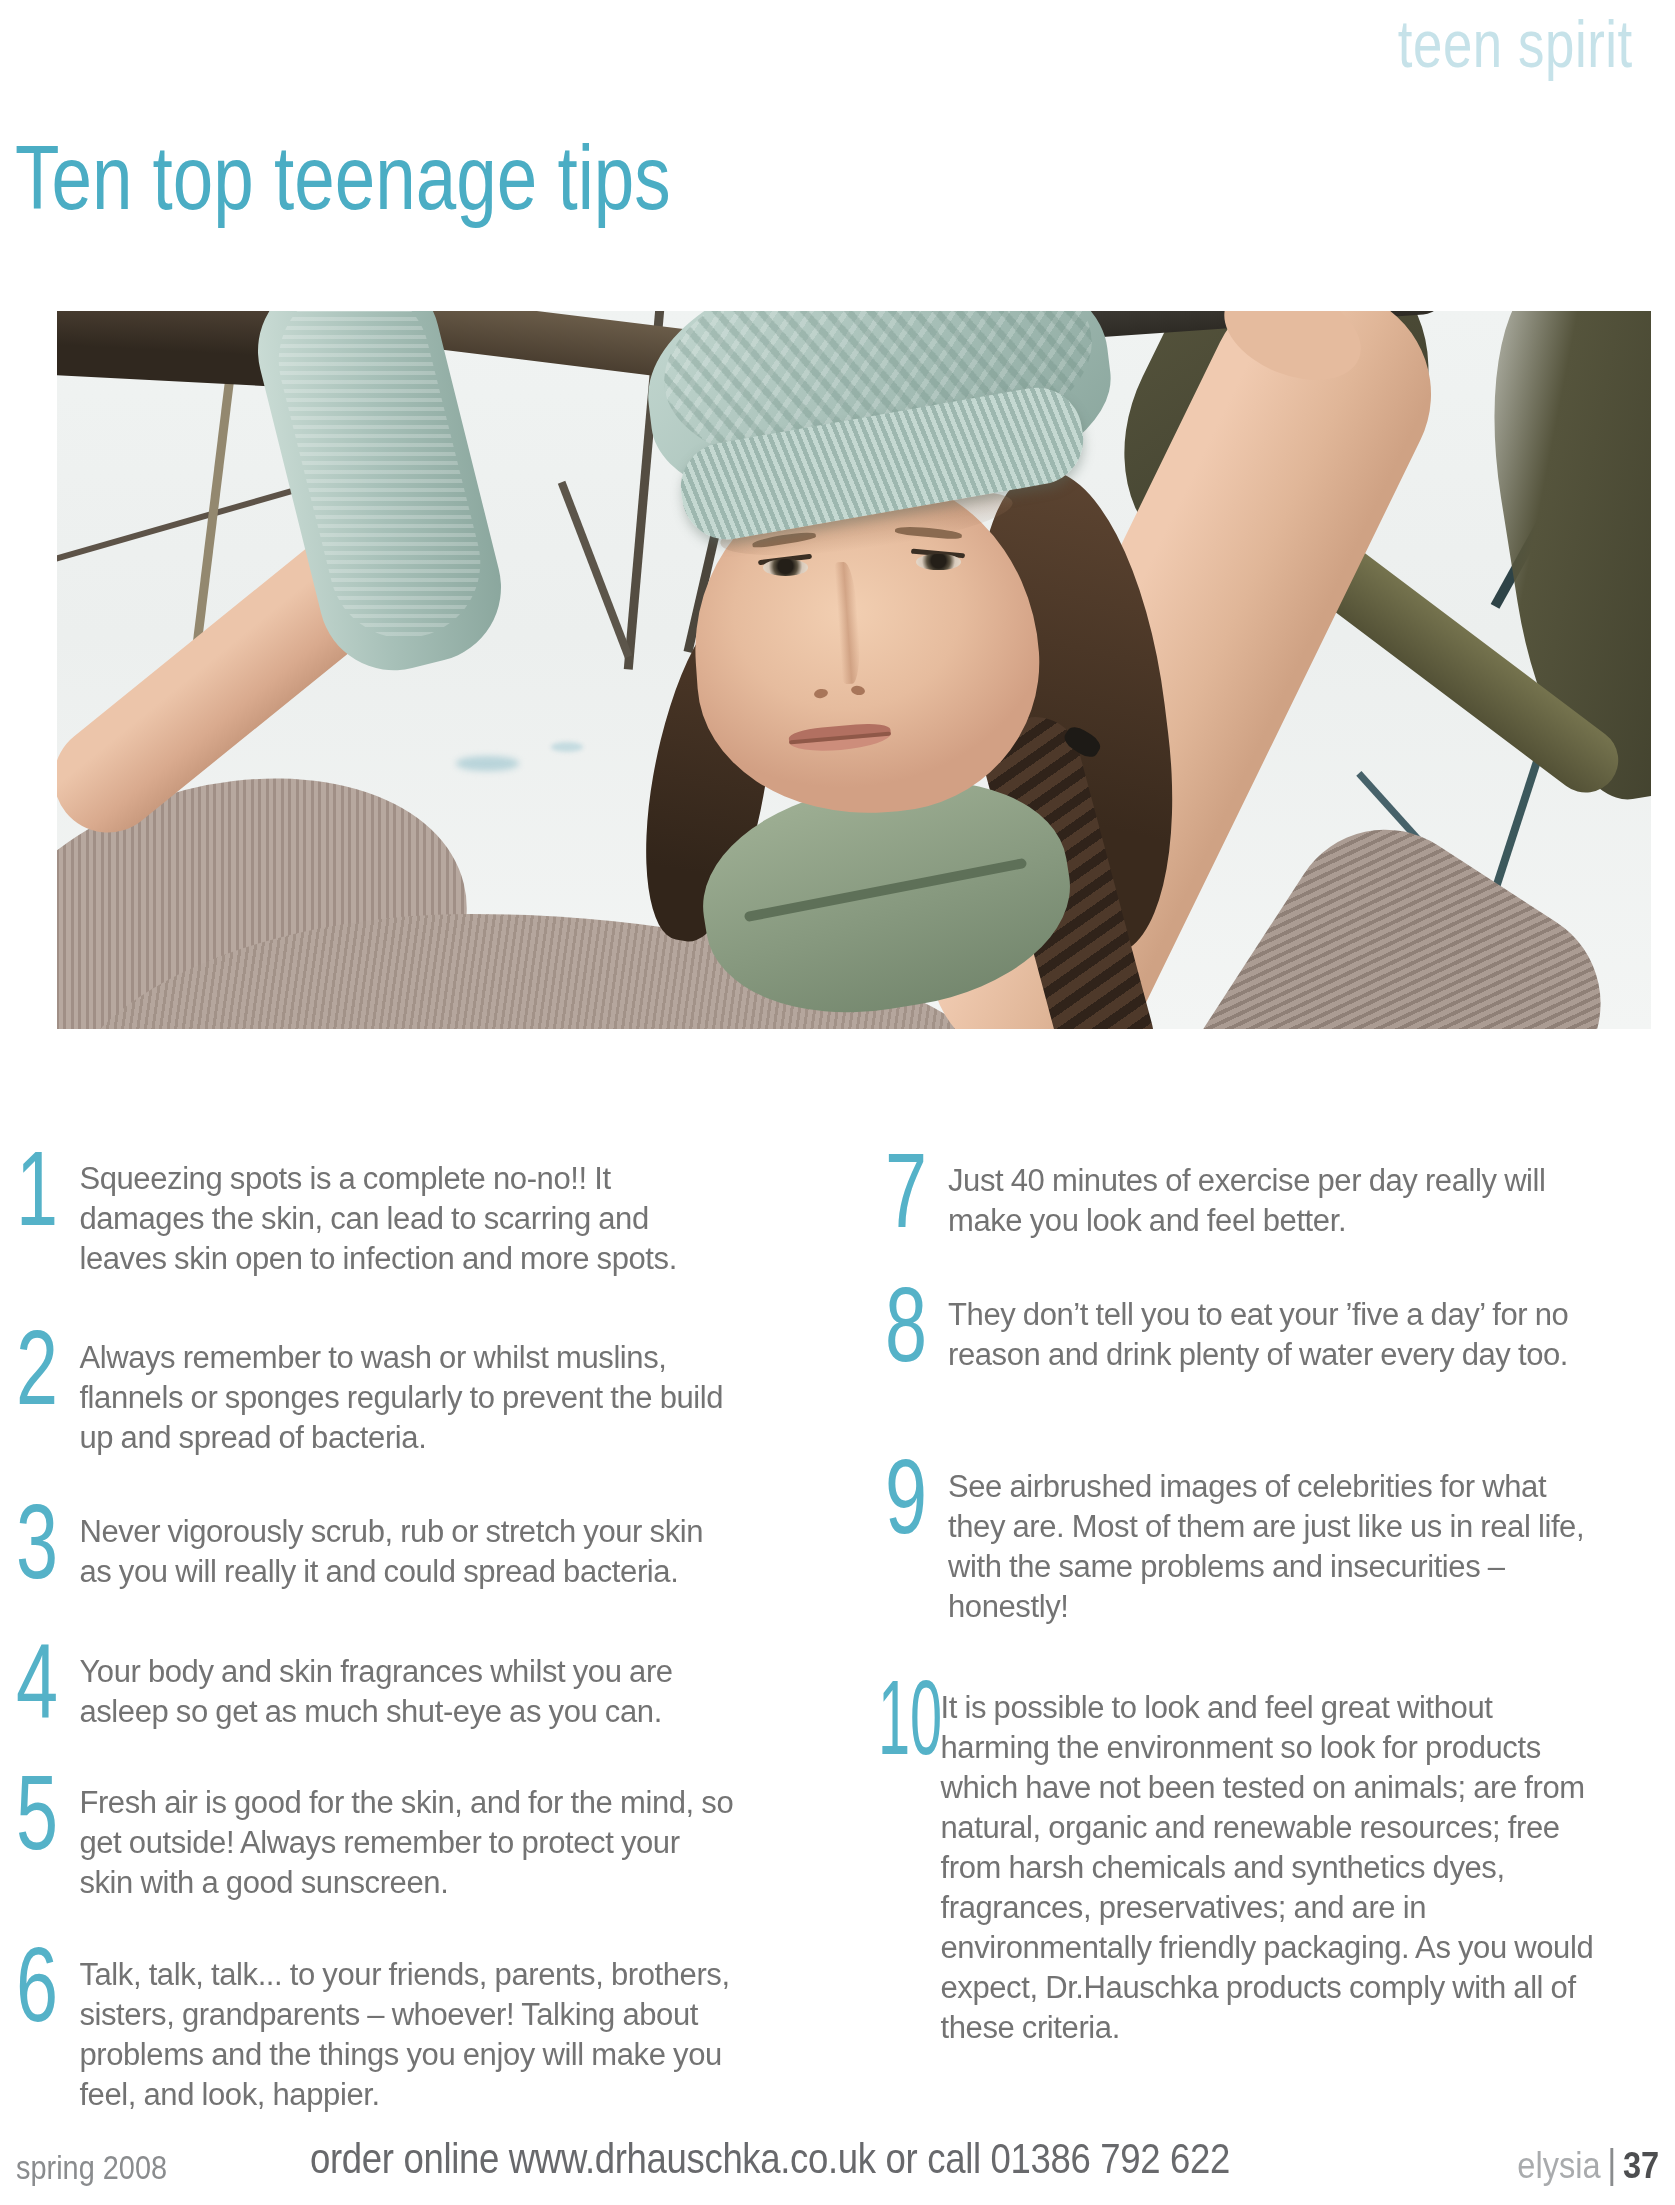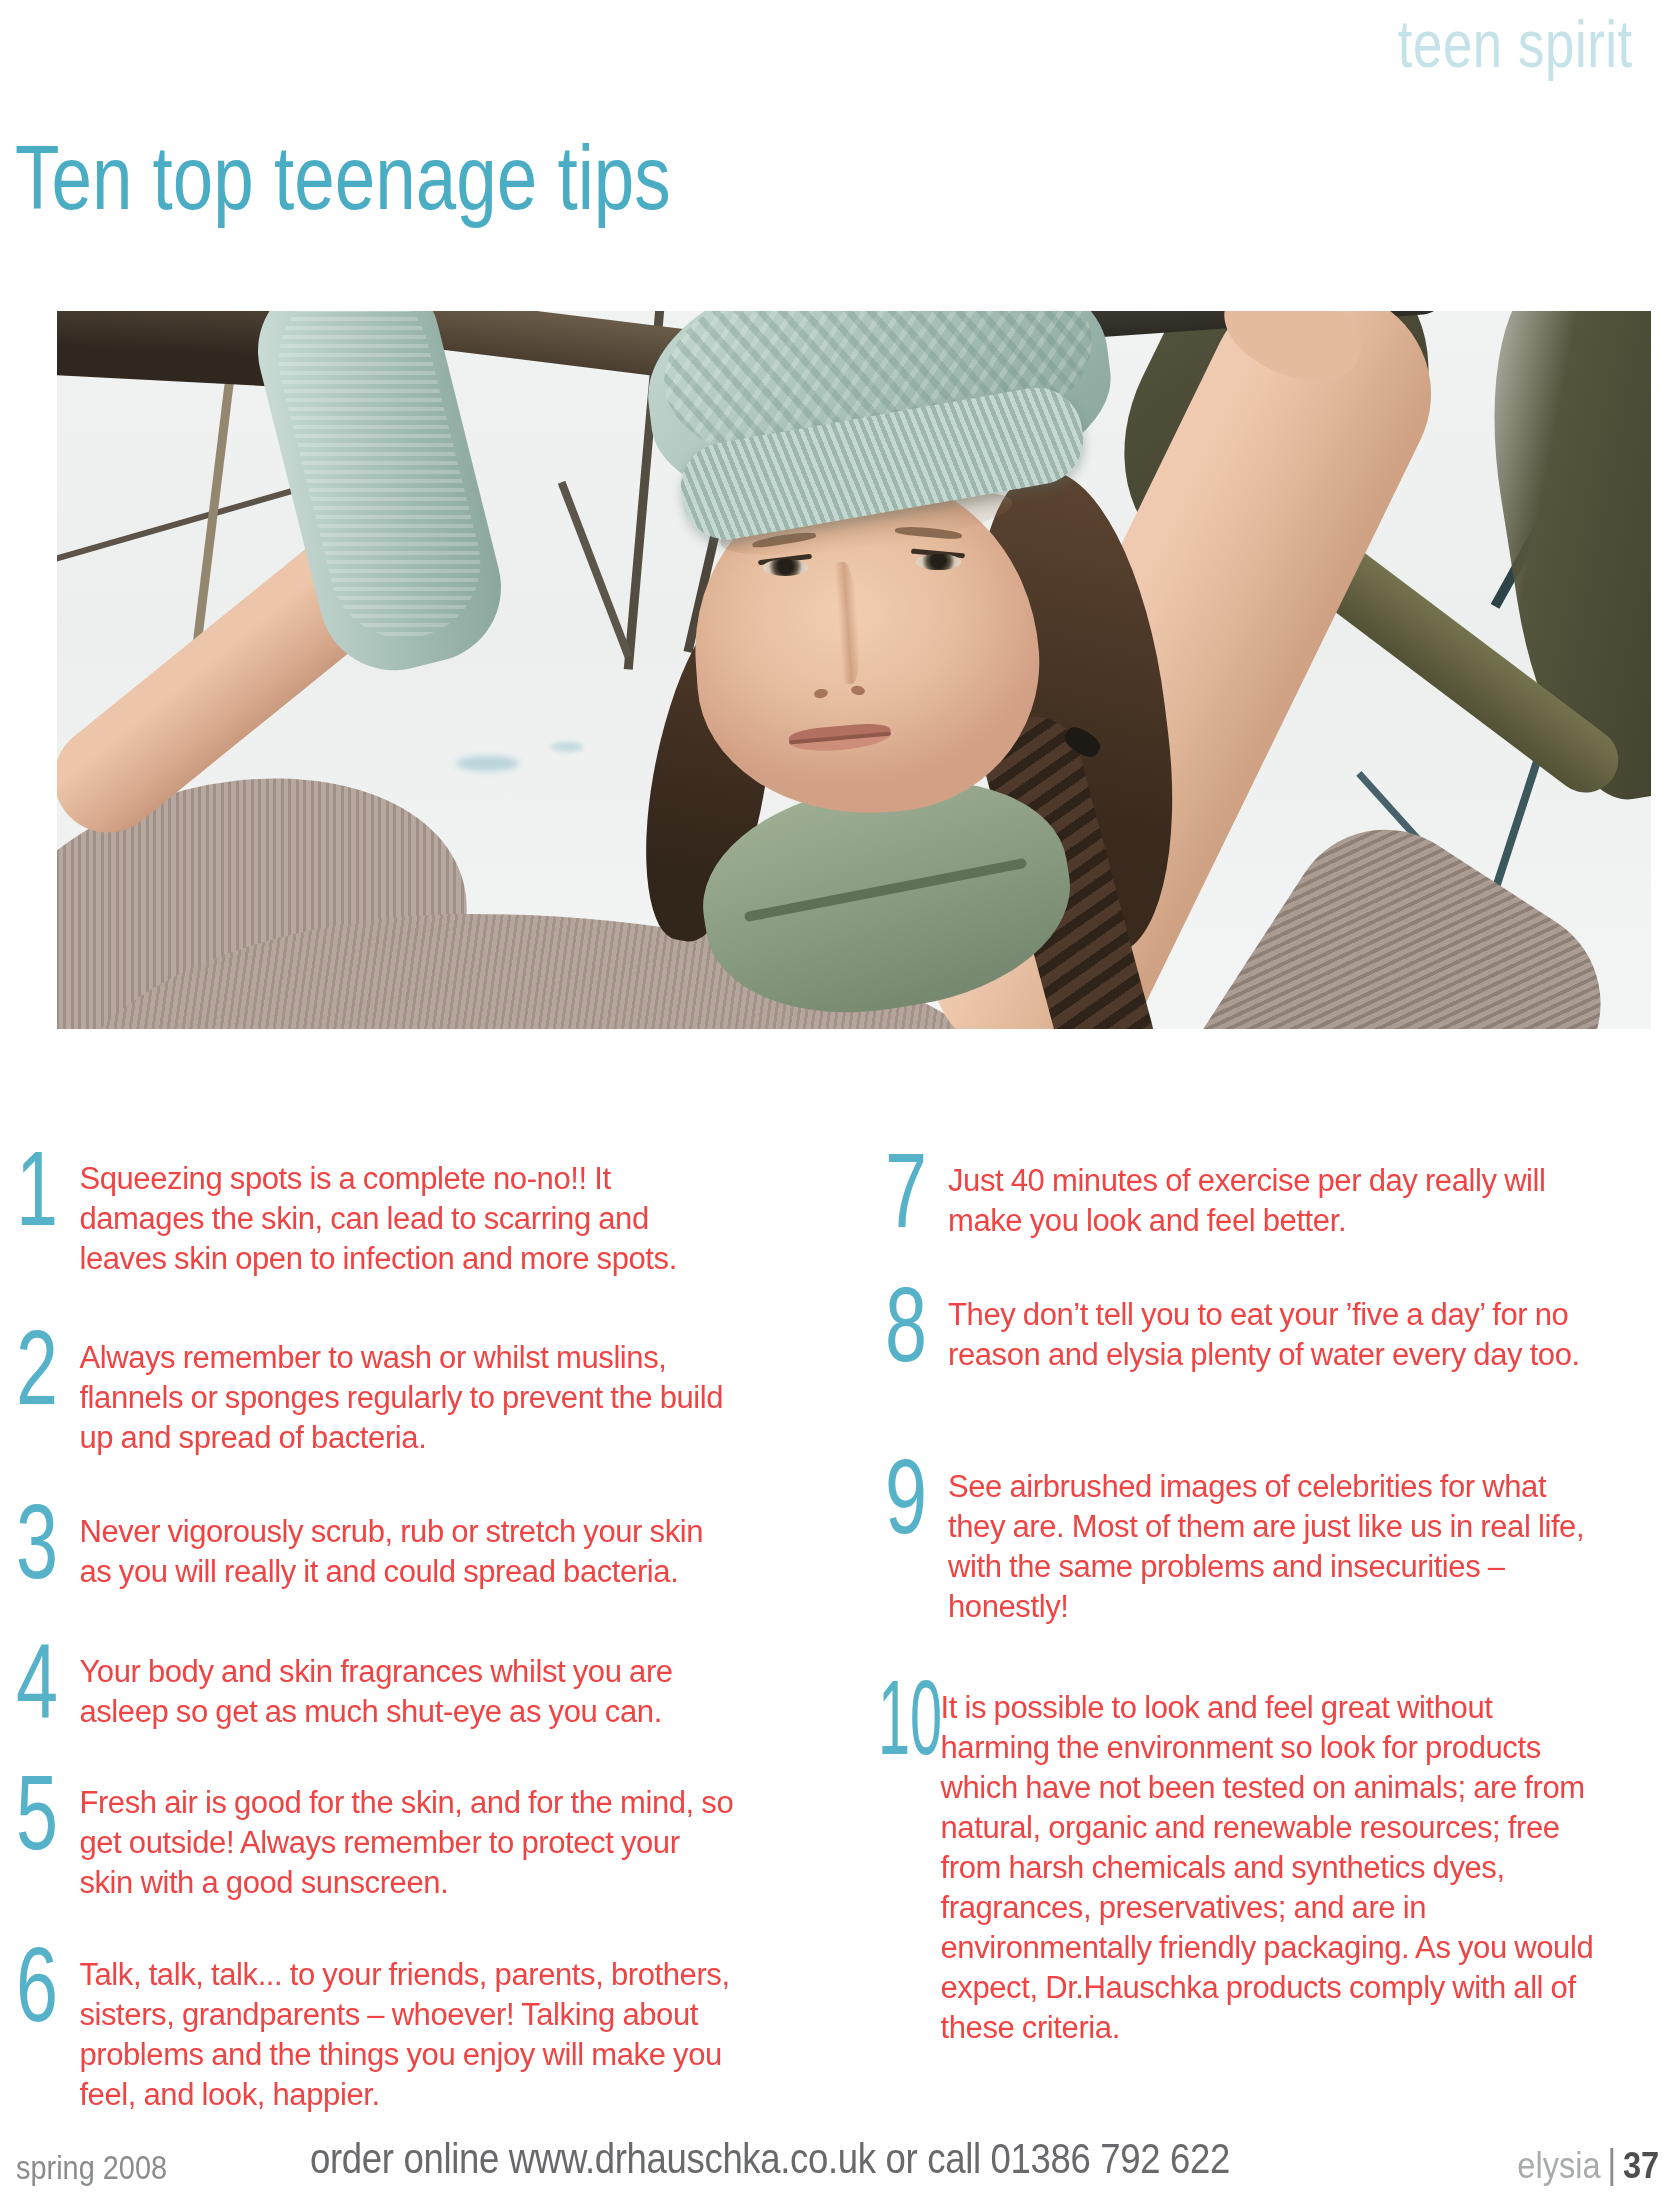--- a/index.html
+++ b/index.html
@@ -109,21 +109,21 @@
       box-shadow:0 6px 10.5px rgba(90,110,100,.35);}
 
   .sky-mark{left:25%;top:62%;width:4%;height:2%;background:#b9d4da;border-radius:50%;filter:blur(3px);}
   .sky-mark2{left:31%;top:60%;width:2%;height:1.4%;background:#c4dbe0;border-radius:50%;filter:blur(2.2px);}
 
   
   .tip{position:absolute;display:flex;align-items:flex-start;}
   .tip .num{flex:0 0 63px;width:63px;font-size:105px;line-height:.78;color:#55b2c8;
             transform:scaleX(.72);transform-origin:top left;font-weight:400;}
   .tip p{margin:0;width:661px;padding-top:10.5px;font-size:31px;line-height:40px;
-         color:#ef4444;letter-spacing:-0.4px;word-spacing:-0.7px;}
+         color:#737373;letter-spacing:-0.4px;word-spacing:-0.7px;}
   .t1{left:16.4px;top:1148px;}  .t2{left:16.4px;top:1327px;}  .t3{left:16.4px;top:1501px;}
   .t4{left:16.4px;top:1641px;}  .t5{left:16.4px;top:1772px;}  .t6{left:16.4px;top:1944px;}
   .t7{left:885px;top:1150px;} .t8{left:885px;top:1284px;} .t9{left:885px;top:1456px;}
   .t10{left:885px;top:1677px;}
   .t10 .num{transform:scaleX(.55);margin-left:-7.5px;}
 
   
   .issue{position:absolute;left:16.4px;top:2148px;font-size:34px;color:#8a8c8e;
          transform:scaleX(.85);transform-origin:top left;}
   .order{position:absolute;left:310px;top:2134px;font-size:43px;color:#68696c;
@@ -216,21 +216,21 @@
     <article class="tip t6">
       <span class="num">6</span>
       <p>Talk, talk, talk... to your friends, parents, brothers, sisters, grandparents – whoever! Talking about problems and the things you enjoy will make you feel, and look, happier.</p>
     </article>
     <article class="tip t7">
       <span class="num">7</span>
       <p>Just 40 minutes of exercise per day really will make you look and feel better.</p>
     </article>
     <article class="tip t8">
       <span class="num">8</span>
-      <p>They don’t tell you to eat your ’five a day’ for no reason and elysia plenty of water every day too.</p>
+      <p>They don’t tell you to eat your ’five a day’ for no reason and drink plenty of water every day too.</p>
     </article>
     <article class="tip t9">
       <span class="num">9</span>
       <p>See airbrushed images of celebrities for what they are. Most of them are just like us in real life, with the same problems and insecurities – honestly!</p>
     </article>
     <article class="tip t10">
       <span class="num">10</span>
       <p>It is possible to look and feel great without harming the environment so look for products which have not been tested on animals; are from natural, organic and renewable resources; free from harsh chemicals and synthetics dyes, fragrances, preservatives; and are in environmentally friendly packaging. As you would expect, Dr.Hauschka products comply with all of these criteria.</p>
     </article>
   </main>

